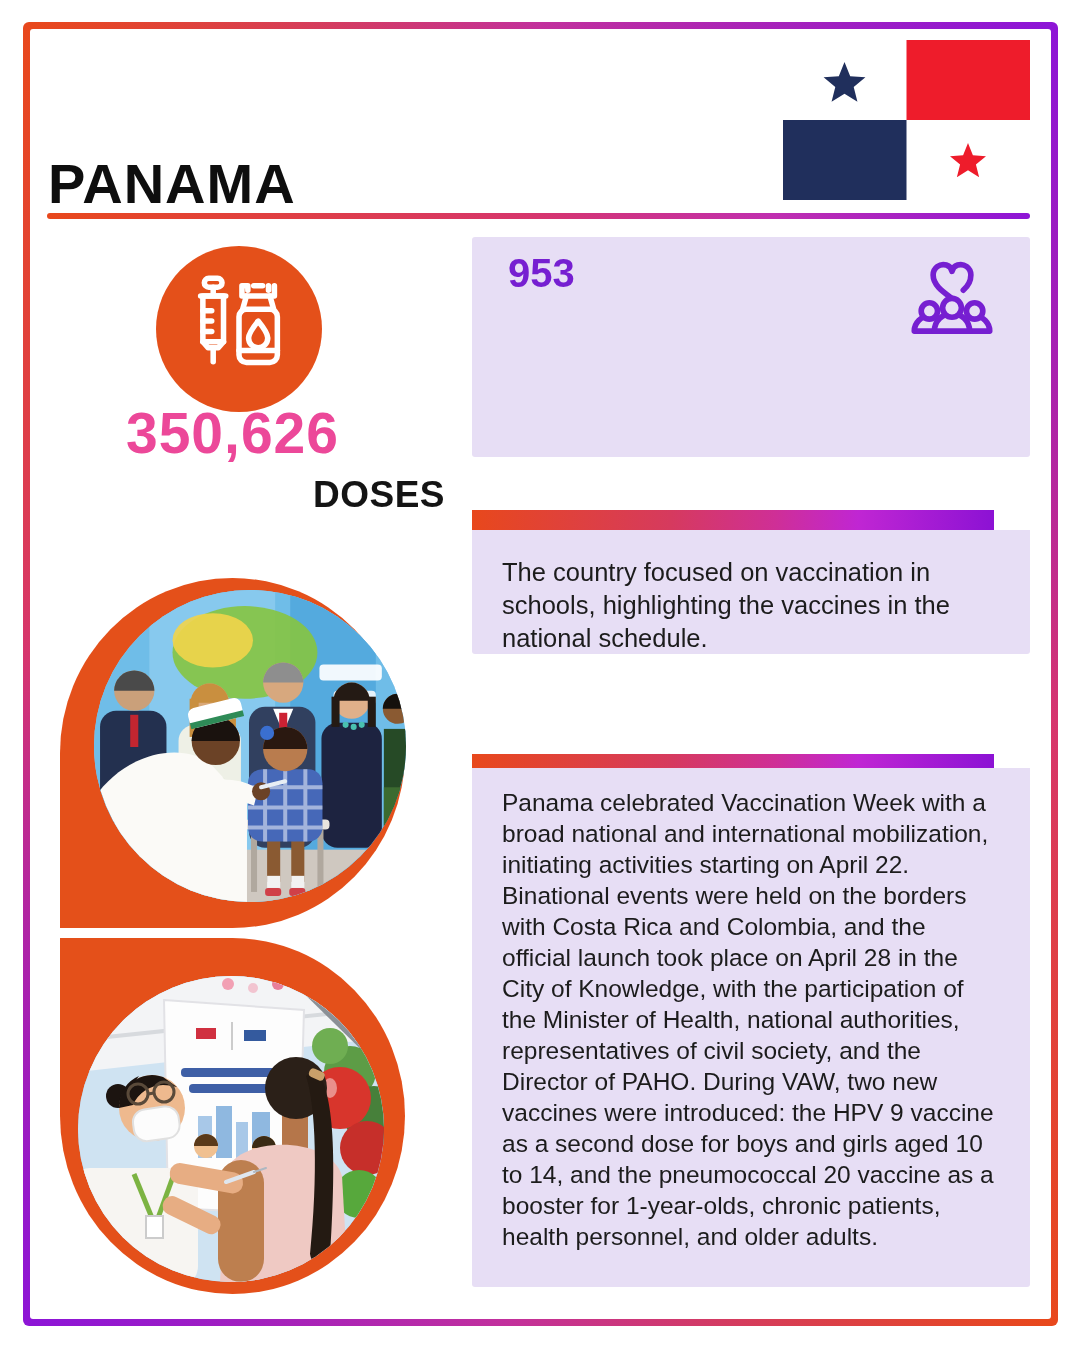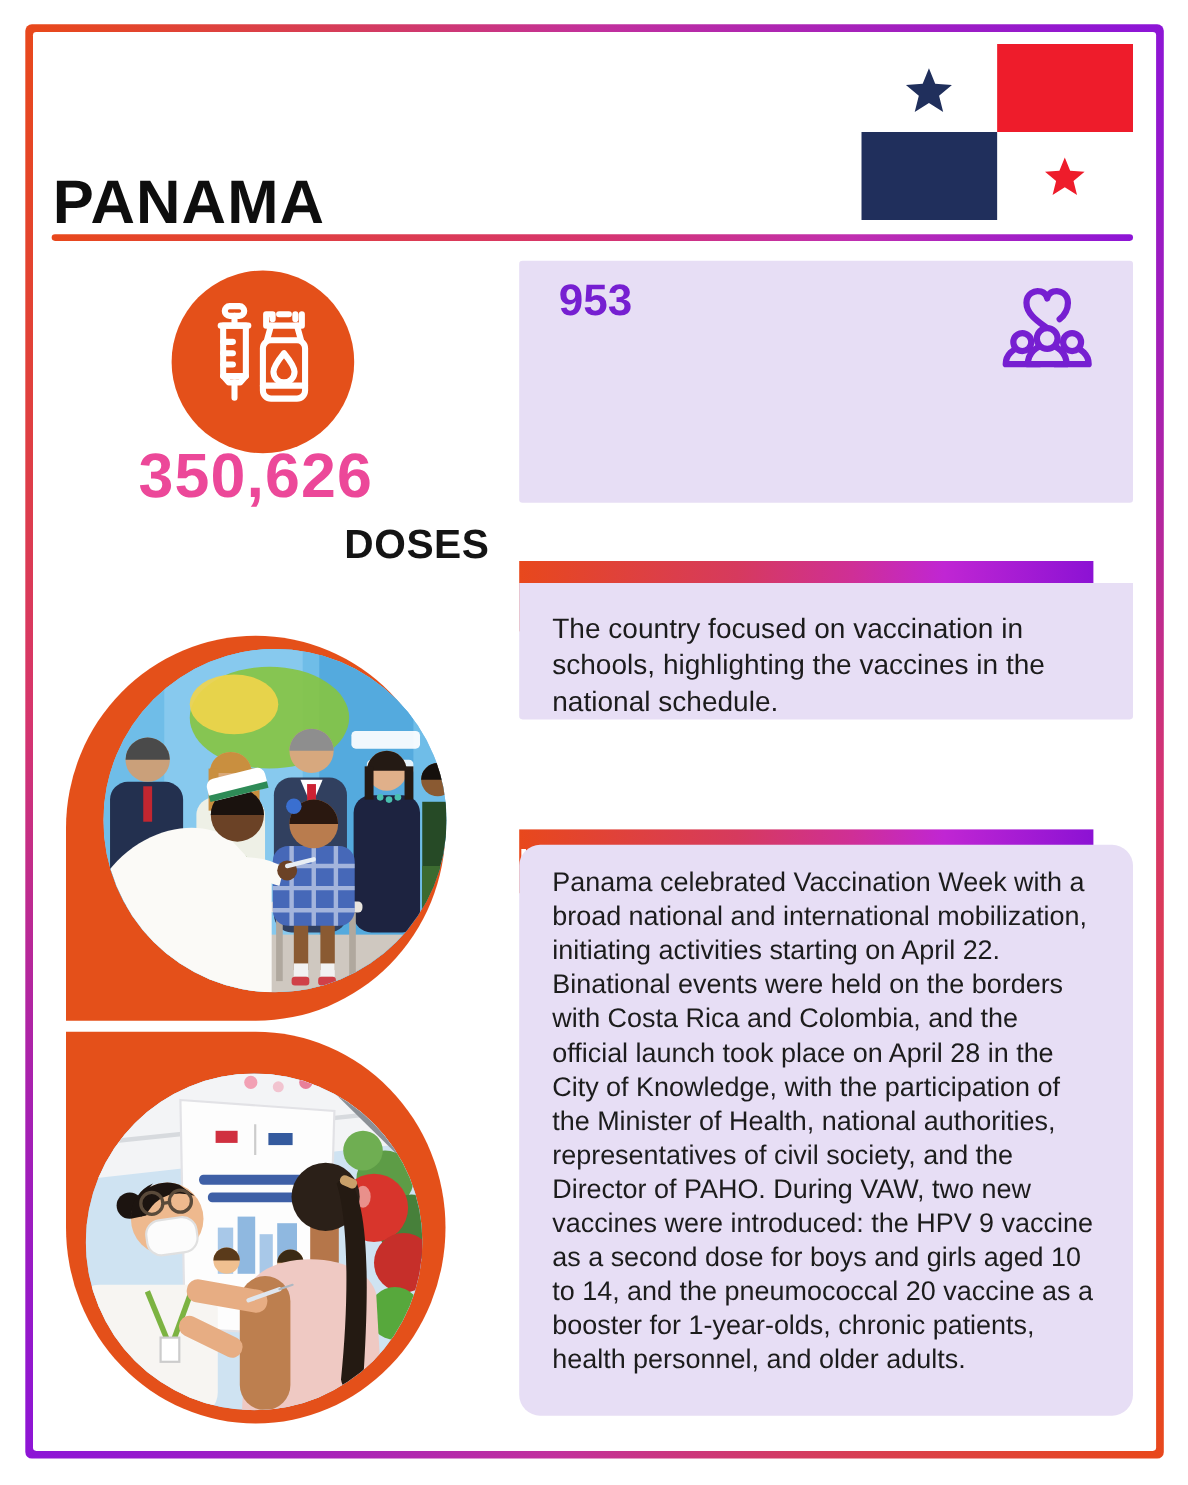--- a/index.html
+++ b/index.html
@@ -43,21 +43,21 @@
   .stat-icon{position:absolute;right:34px;top:18px;width:88px;height:88px;}
 
   .section-header{position:absolute;left:472px;width:522px;
          background:linear-gradient(90deg,#e8481c 0%,#d63a5e 38%,#cf2f96 58%,#c026d3 74%,#8c12d4 100%);
          color:#ffffff;font-weight:800;letter-spacing:.5px;margin-top:44px;}
   .sec1-header{top:466px;height:64px;font-size:29px;line-height:64px;padding-left:30px;box-sizing:border-box;}
   .sec2-header{top:710px;height:58px;font-size:29px;line-height:58px;box-sizing:border-box;}
   .section-body{position:absolute;left:472px;width:558px;background:#e7def5;
          box-sizing:border-box;color:#1c1c1c;border-radius:0 0 3px 3px;}
   .sec1-body{top:530px;height:124px;padding:26px 30px;font-size:25.5px;line-height:1.3;}
-  .sec2-body{top:768px;height:519px;padding:20px 30px;font-size:24.5px;line-height:1.265;overflow:hidden;border-radius:19px;}
+  .sec2-body{top:768px;height:519px;padding:20px 30px;font-size:24.5px;line-height:1.265;overflow:hidden;}
 </style>
 </head>
 <body>
 
 <div class="page">
   <div class="frame">
     <div class="frame-inner"></div>
   </div>
 
   <h1 class="page-title">PANAMA</h1>

